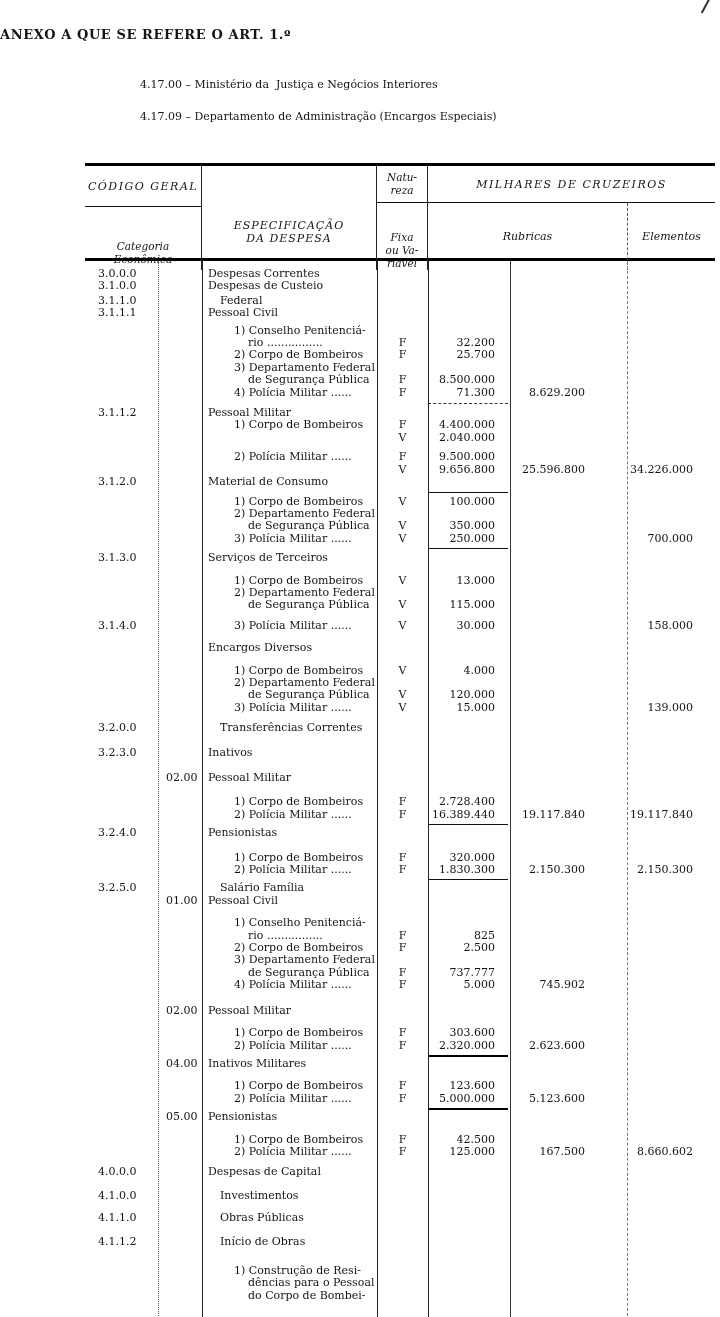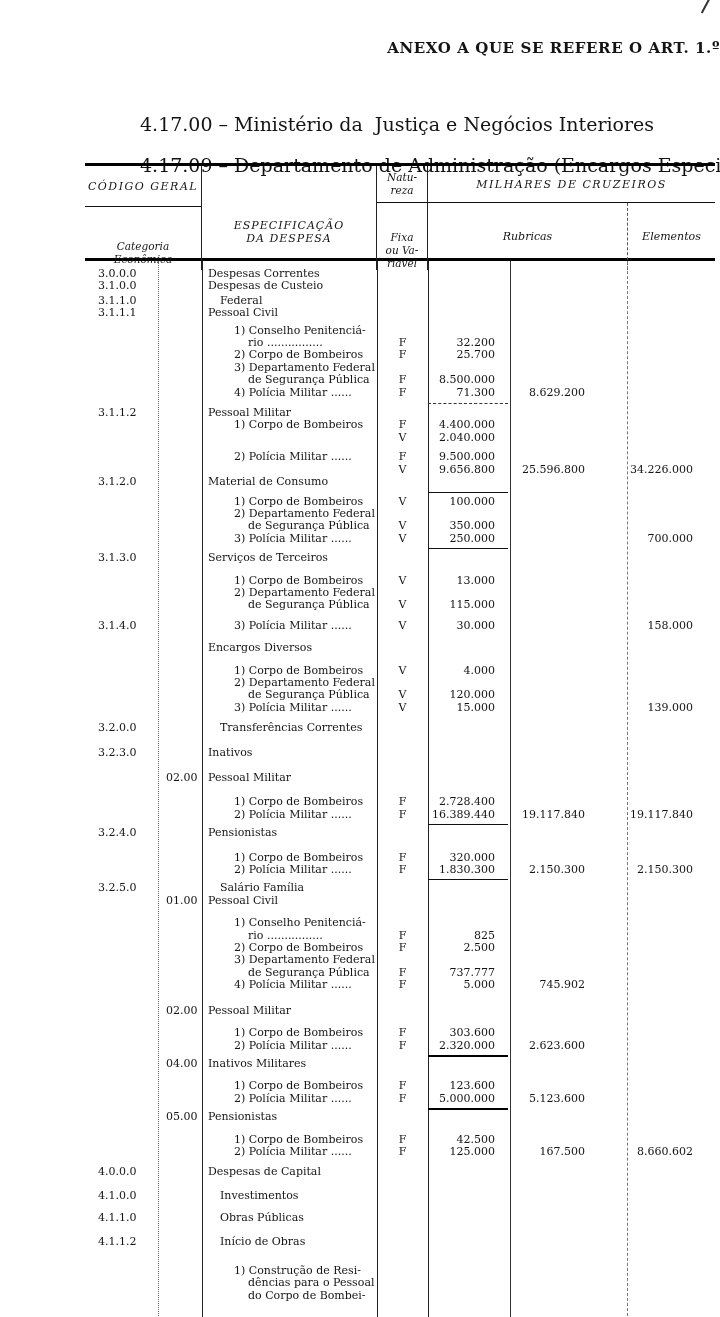--- a/index.html
+++ b/index.html
@@ -6,24 +6,24 @@
   .page{
     position:relative; width:720px; height:1317px; background:#ffffff;
     font-family:"DejaVu Serif", serif; color:#141414; overflow:hidden;
     margin:0 auto;
   }
   .corner-mark{
     position:absolute; top:-4px; right:14px; width:1.5px; height:18px;
     background:#333; transform:rotate(28deg);
   }
   .doc-title{
-    margin-top:39px; text-align:right; font-weight:bold; font-size:15px;
+    margin-top:27px; text-align:left; font-weight:bold; font-size:13px;
     letter-spacing:0.6px; white-space:pre;
   }
-  .org-block{ margin:56px 0 0 140px; font-size:19px; }
+  .org-block{ margin:36px 0 0 140px; font-size:11px; }
   .org-line{ margin-bottom:19px; white-space:pre; }
 
   
   .btable{ position:absolute; left:85px; top:163px; width:630px; }
   .thead{
     display:grid; grid-template-columns:117px 175px 51px 287px;
     border-top:3px solid #000; border-bottom:3px solid #000;
     height:92px; font-style:italic;
   }
   .hcol{ display:flex; flex-direction:column; }

